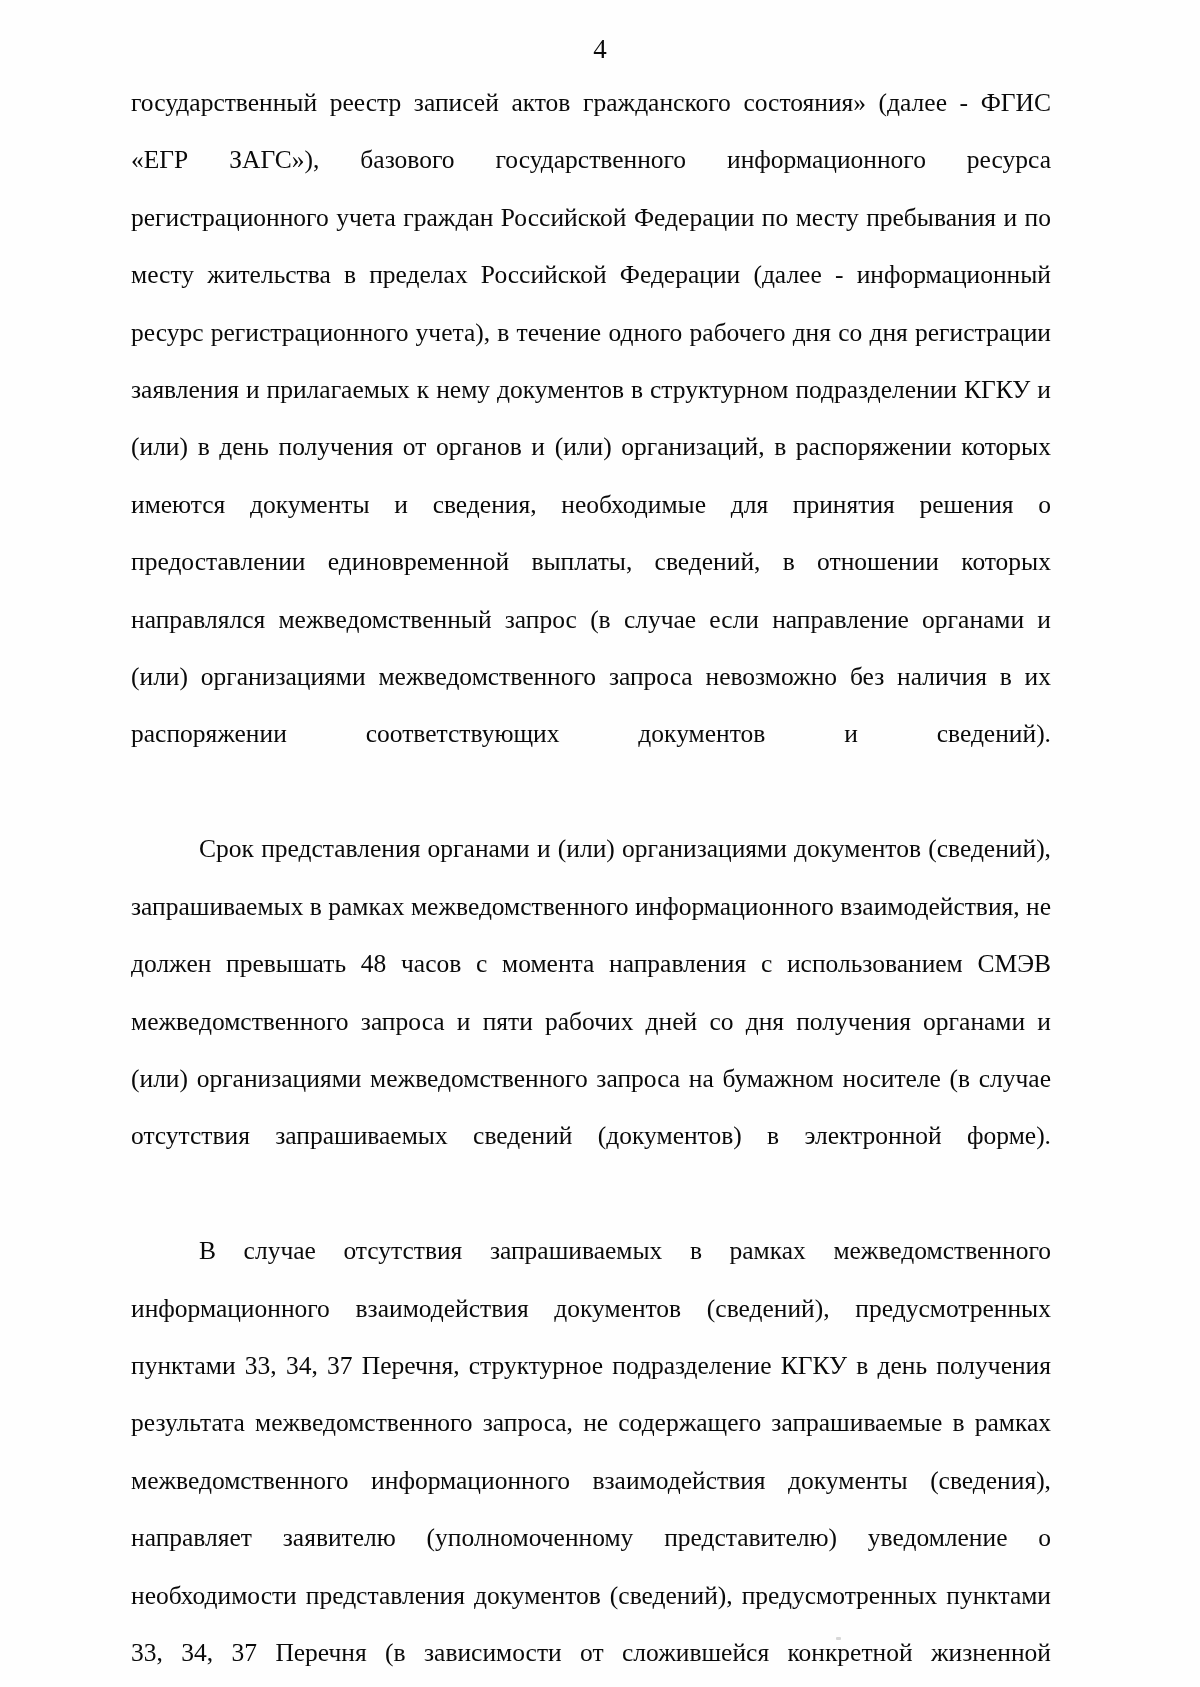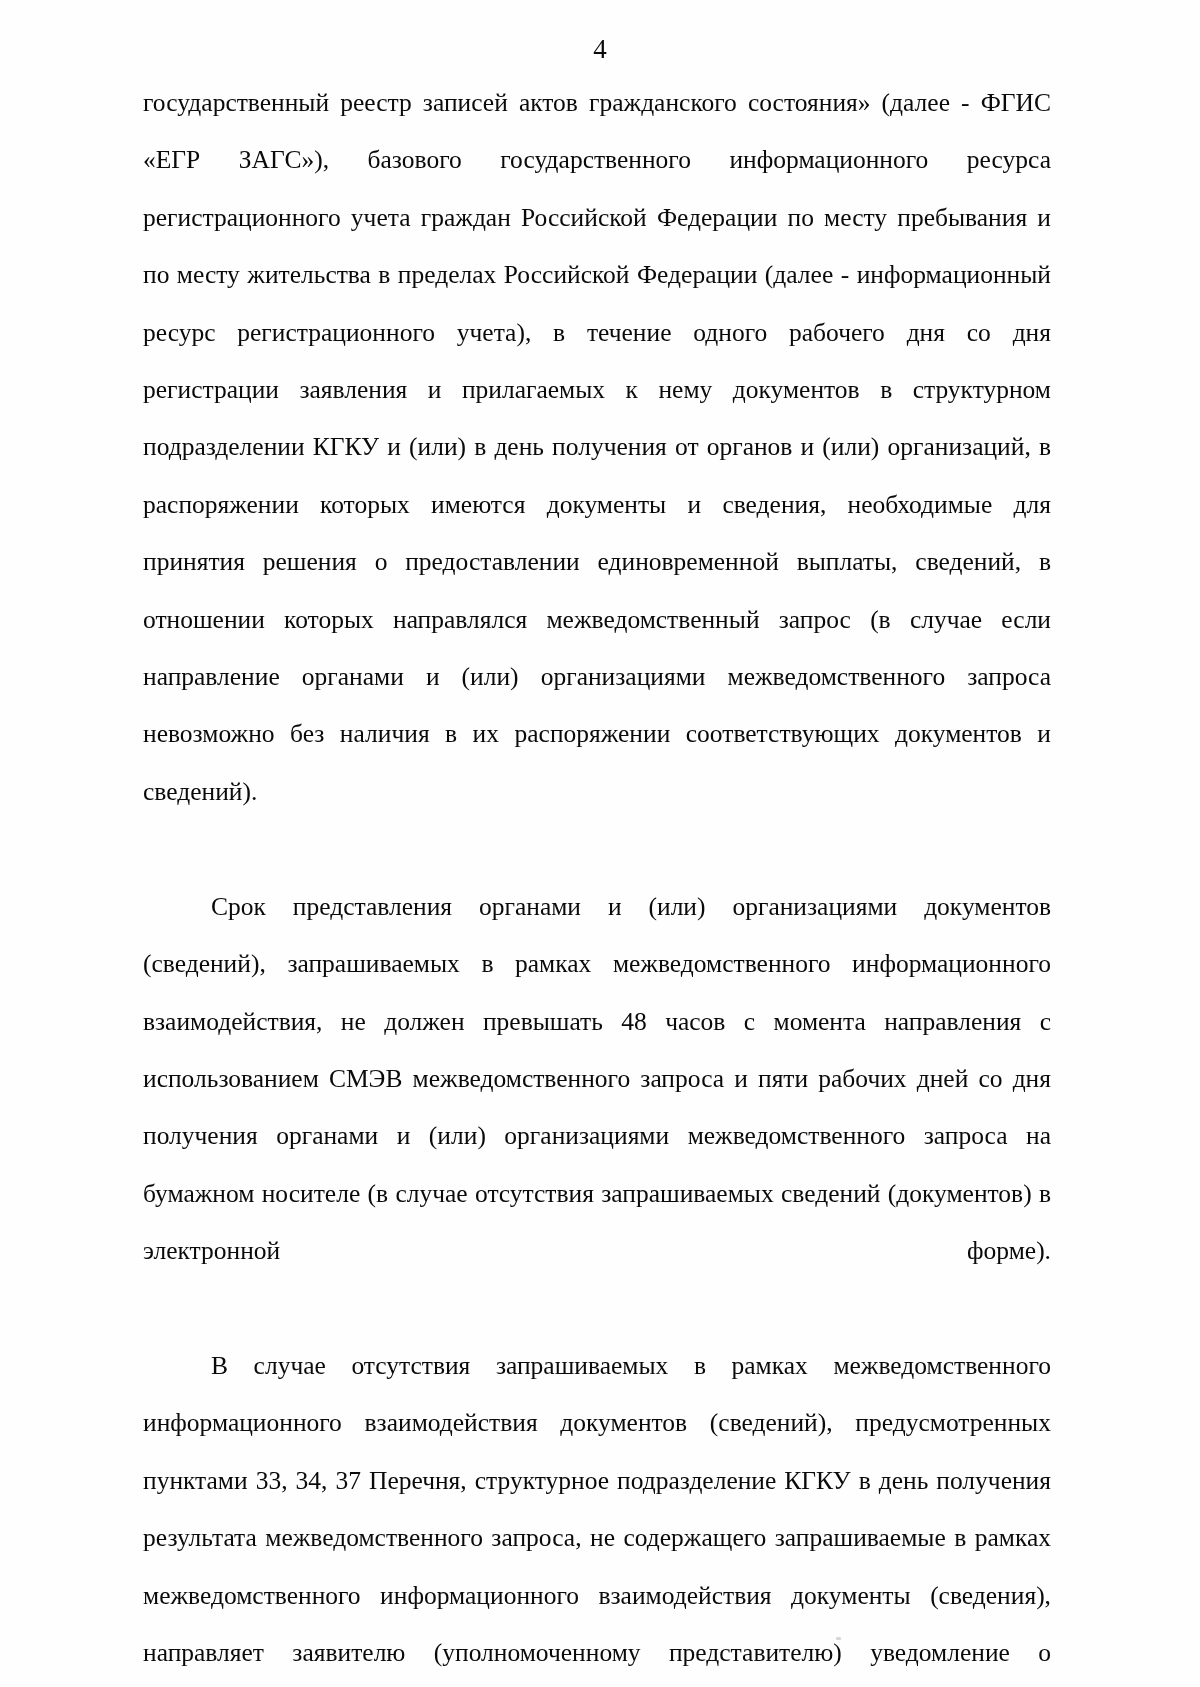--- a/index.html
+++ b/index.html
@@ -43,21 +43,21 @@
     width: 920px;
     font-size: 25.5px;
     line-height: 57.4px;
     text-align: justify;
     text-justify: inter-word;
     -webkit-hyphens: none;
     hyphens: none;
   }
 
   .para {
-    margin: 0 0 0 12px;
+    margin: 0 0 0 0;
     text-align: justify;
     text-justify: inter-word;
   }
   .para.indent {
     text-indent: 68px;
   }
   
   .para:after {
     content: "";
     display: inline-block;

